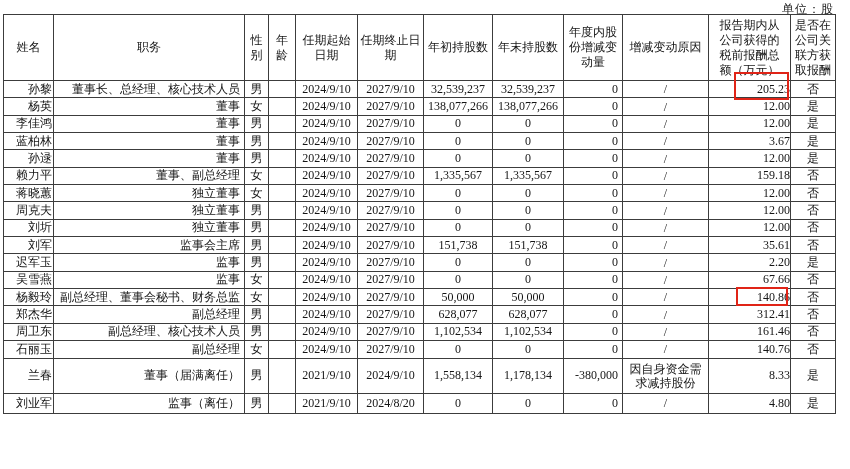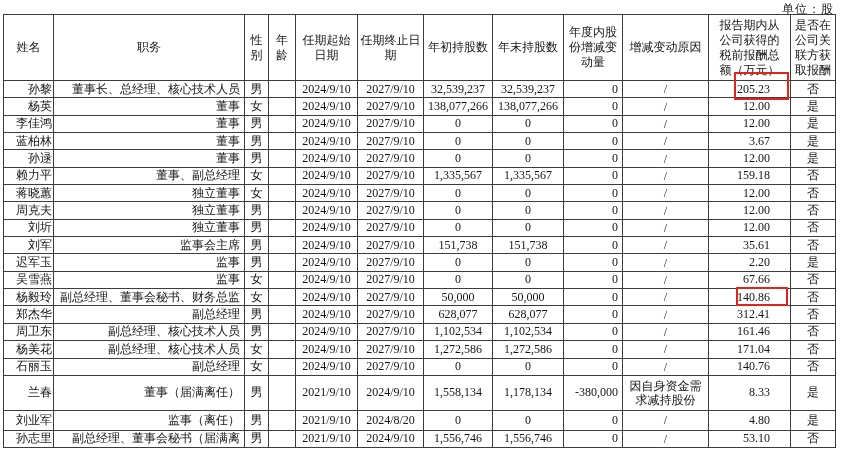--- a/index.html
+++ b/index.html
@@ -28,21 +28,21 @@
   tbody tr.h17 { height:17px; }
   td { line-height:13px; vertical-align:middle; white-space:nowrap; }
   td.c-name   { text-align:right; padding:0 1px; }
   td.c-pos    { text-align:right; padding:0 4px; }
   td.c-gender { text-align:center; }
   td.c-age    { text-align:right;padding-left:36px; }
   td.c-date   { text-align:center; padding:0 1px; }
   td.c-num    { text-align:center; padding:0 3px;font-family:Liberation Serif, serif; }
   td.c-chg    { text-align:right; padding:0 4px; }
   td.c-reason { text-align:center; padding:0 4px; white-space:normal; line-height:14px; }
-  td.c-comp   { text-align:right; padding:0 20px;margin-top:23px; }
+  td.c-comp   { text-align:right; padding:0 0;margin-top:23px; }
   td.c-yesno  { text-align:center; }
   .hl {
     position:absolute; border:2px solid #e02417; pointer-events:none; background:transparent;
   }
   #hl-1 { left:734px; top:72px;  width:55px; height:28px; }
   #hl-2 { left:736px; top:287px; width:52px; height:19px; }
 </style>
 </head>
 <body>
 
@@ -301,34 +301,20 @@
       <td class="c-date">2027/9/10</td>
       <td class="c-num">1,102,534</td>
       <td class="c-num">1,102,534</td>
       <td class="c-chg">0</td>
       <td class="c-reason">/</td>
       <td class="c-comp">161.46</td>
       <td class="c-yesno">否</td>
     </tr>
 
 
-    <tr>
-      <td class="c-name">杨美花</td>
-      <td class="c-pos">副总经理、核心技术人员</td>
-      <td class="c-gender">女</td>
-      <td class="c-age">53</td>
-      <td class="c-date">2024/9/10</td>
-      <td class="c-date">2027/9/10</td>
-      <td class="c-num">1,272,586</td>
-      <td class="c-num">1,272,586</td>
-      <td class="c-chg">0</td>
-      <td class="c-reason">/</td>
-      <td class="c-comp">171.04</td>
-      <td class="c-yesno">否</td>
-    </tr>
 
     <tr>
       <td class="c-name">石丽玉</td>
       <td class="c-pos">副总经理</td>
       <td class="c-gender">女</td>
       <td class="c-age">45</td>
       <td class="c-date">2024/9/10</td>
       <td class="c-date">2027/9/10</td>
       <td class="c-num">0</td>
       <td class="c-num">0</td>
@@ -361,33 +347,19 @@
       <td class="c-date">2021/9/10</td>
       <td class="c-date">2024/8/20</td>
       <td class="c-num">0</td>
       <td class="c-num">0</td>
       <td class="c-chg">0</td>
       <td class="c-reason">/</td>
       <td class="c-comp">4.80</td>
       <td class="c-yesno">是</td>
     </tr>
 
-    <tr class="h17">
-      <td class="c-name">孙志里</td>
-      <td class="c-pos">副总经理、董事会秘书（届满离</td>
-      <td class="c-gender">男</td>
-      <td class="c-age">60</td>
-      <td class="c-date">2021/9/10</td>
-      <td class="c-date">2024/9/10</td>
-      <td class="c-num">1,556,746</td>
-      <td class="c-num">1,556,746</td>
-      <td class="c-chg">0</td>
-      <td class="c-reason">/</td>
-      <td class="c-comp">53.10</td>
-      <td class="c-yesno">否</td>
-    </tr>
   </tbody>
   </table>
 
   <div class="hl" id="hl-1" style="border-color: rgb(224, 36, 23);"></div>
   <div class="hl" id="hl-2" style="border-color: rgb(224, 36, 23);"></div>
 
 </div>
 
 </body></html>

